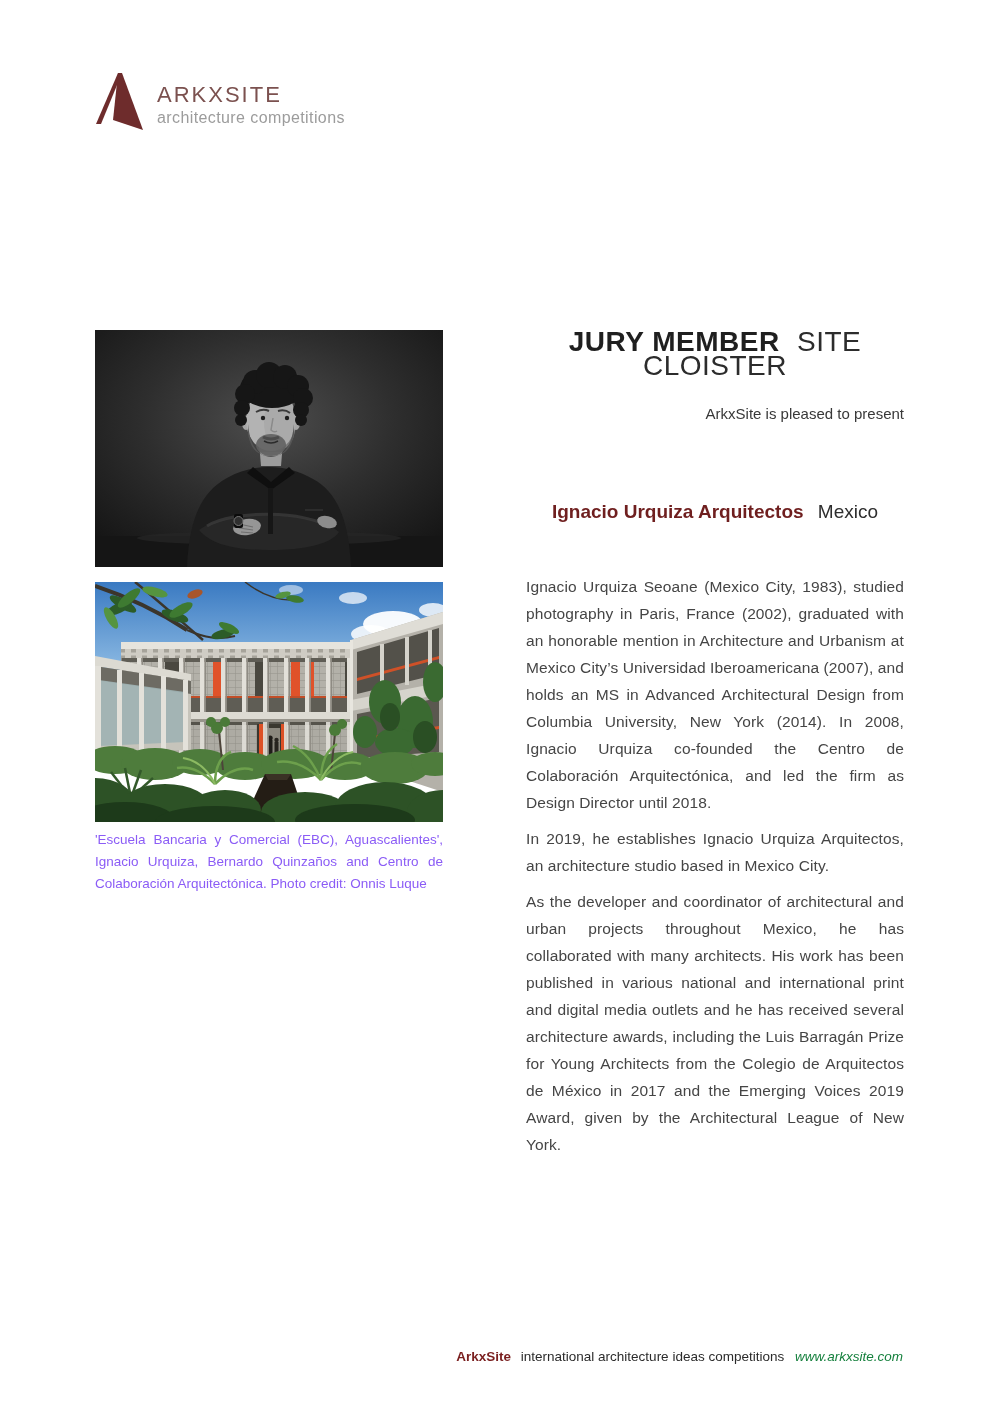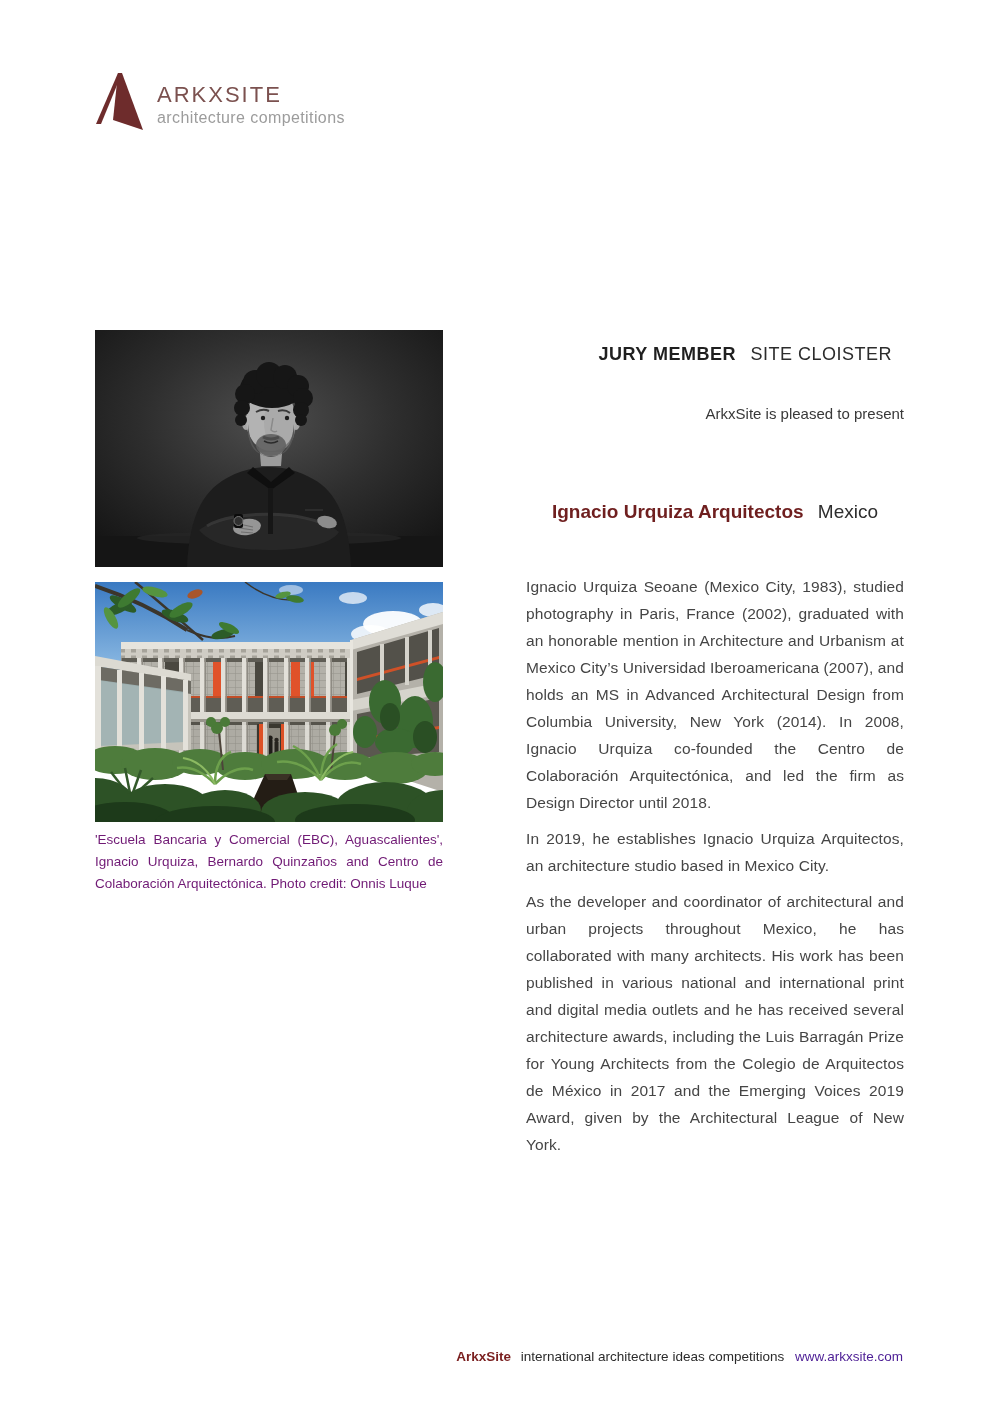--- a/index.html
+++ b/index.html
@@ -11,40 +11,40 @@
   .logo-mark{width:52px;height:60px;display:block;}
   .logo-text{margin-left:12px;padding-top:12px;}
   .logo-brand{font-size:22px;letter-spacing:2px;color:#7b514f;font-weight:400;line-height:22px;}
   .logo-tagline{font-size:16px;letter-spacing:0.4px;color:#9c9c9c;margin-top:3px;}
 
   
   .portrait{position:absolute;left:95px;top:330px;width:348px;height:237px;margin:0;}
   .building{position:absolute;left:95px;top:582px;width:348px;height:240px;margin:0;}
   .portrait svg,.building svg{display:block;width:100%;height:100%;}
   .caption{position:absolute;left:95px;top:829px;width:348px;margin:0;
-           font-size:13.5px;line-height:22px;color:#701a75;text-align:justify;}
+           font-size:13.5px;line-height:22px;color:#8b5cf6;text-align:justify;}
 
   
   .content{position:absolute;left:526px;top:330px;width:378px;}
-  .title{margin:12px;text-align:right;font-size:18px;letter-spacing:0.5px;font-weight:400;line-height:24px;}
+  .title{margin:0;text-align:center;font-size:28px;letter-spacing:0.5px;font-weight:400;line-height:24px;}
   .t-bold{font-weight:700;color:#1f1f1f;}
   .t-light{font-weight:400;color:#2c2c2c;margin-left:9px;}
   .intro{margin:0;text-align:right;font-size:15px;color:#383838;position:relative;top:27px;}
   .jury-name{margin:0;text-align:center;font-size:19px;line-height:22px;position:relative;top:106px;font-weight:400;}
   .jury-name .name{font-weight:700;color:#6f1f1f;text-align:right;}
   .jury-name .country{color:#2e2e2e;margin-left:9px;text-align:center;}
   .bio{position:relative;top:156px;}
   .bio p{margin:0 0 9px 0;font-size:15.5px;line-height:27px;color:#454545;
          text-align:justify;letter-spacing:0.1px;}
 
   
   .footer{position:absolute;right:97px;top:1349px;font-size:13.5px;white-space:nowrap;}
   .f-brand{font-weight:700;color:#7a1f1f;}
   .f-text{color:#2b2b2b;margin-left:6px;}
-  .f-url{color:#4c1d95;margin-left:7px;text-decoration:none;cursor:pointer;}
+  .f-url{color:#15803d;margin-left:7px;text-decoration:none;cursor:pointer;font-style:italic;}
 </style>
 </head>
 <body>
 
 <div class="page">
 
   <header class="logo">
     <svg class="logo-mark" viewBox="0 0 52 60" aria-hidden="true">
       <polygon points="25,1 29,1 8,52 3,52" fill="#6e2c2c"></polygon>
       <polygon points="25,1 29,1 50,58 20,48" fill="#6e2c2c"></polygon>

